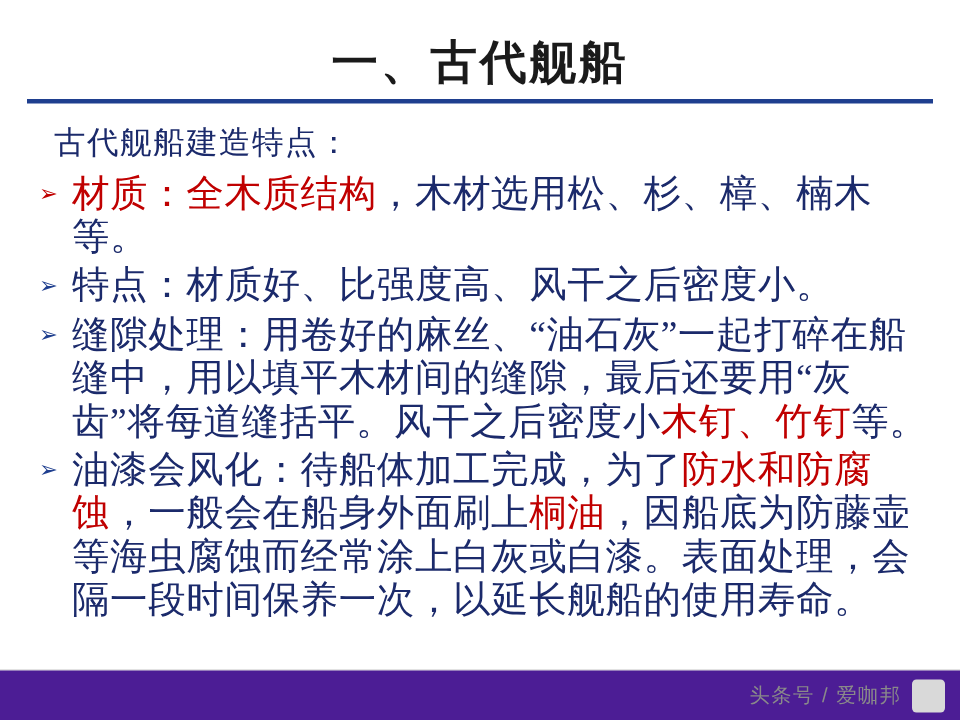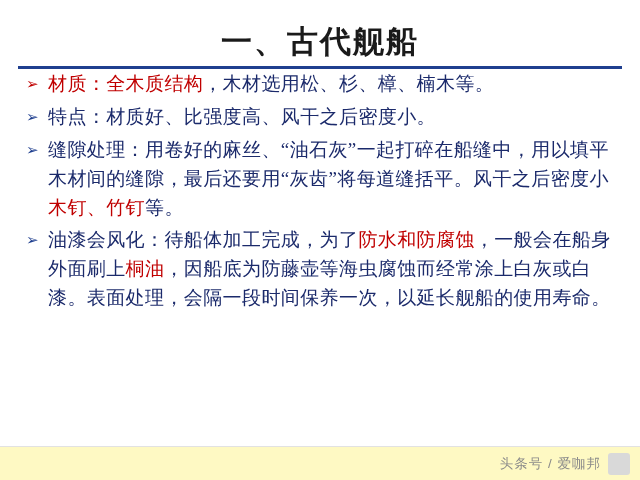--- a/index.html
+++ b/index.html
@@ -56,21 +56,21 @@
     width: 22px;
     font-size: 15px;
     line-height: 30px;
     text-align: left;
     padding-left: 2px;
   }
   .marker.red { color: #c00000; }
   .marker.blue { color: #1f3f8f; }
   .btext {
     flex: 1 1 auto;
-    font-size: 19px;
+    font-size: 25px;
     line-height: 29px;
     color: #1b2a6b;
     letter-spacing: 0.4px;
   }
   .btext .hl {
     color: #c00000;
   }
   .btext .lbl-red {
     color: #c00000;
   }
@@ -79,21 +79,21 @@
     left: 0;
     right: 0;
     bottom: 0;
     height: 34px;
     border-top: 1px solid #e2e2e2;
     display: flex;
     align-items: center;
     justify-content: flex-end;
     padding-right: 10px;
     box-sizing: border-box;
-    background: #fef9c3;
+    background: #4c1d95;
   }
   .footer-text {
     font-size: 13.5px;
     color: #8a8a8a;
     font-family: "Liberation Sans", sans-serif;
     letter-spacing: 1px;
   }
   .footer-logo {
     width: 22px;
     height: 22px;
@@ -104,20 +104,21 @@
   }
 </style>
 </head>
 <body>
 
 <div class="slide">
 
   <div class="title">一、古代舰船</div>
   <div class="title-rule"></div>
 
+  <div class="subtitle">古代舰船建造特点：</div>
 
   <div class="bullets">
 
     <div class="bullet">
       <span class="marker red">➢</span>
       <span class="btext"><span class="lbl-red">材质：</span><span class="hl">全木质结构</span><span>，木材选用松、杉、樟、楠木等。</span></span>
     </div>
 
     <div class="bullet">
       <span class="marker blue">➢</span>

